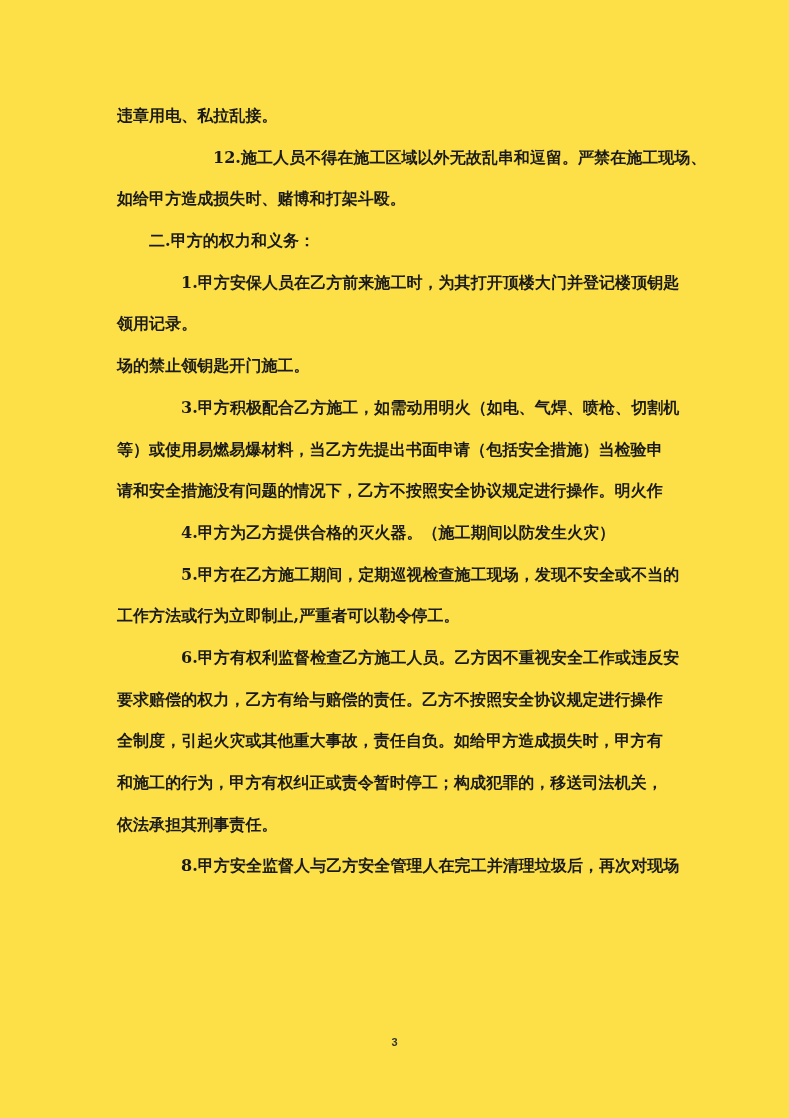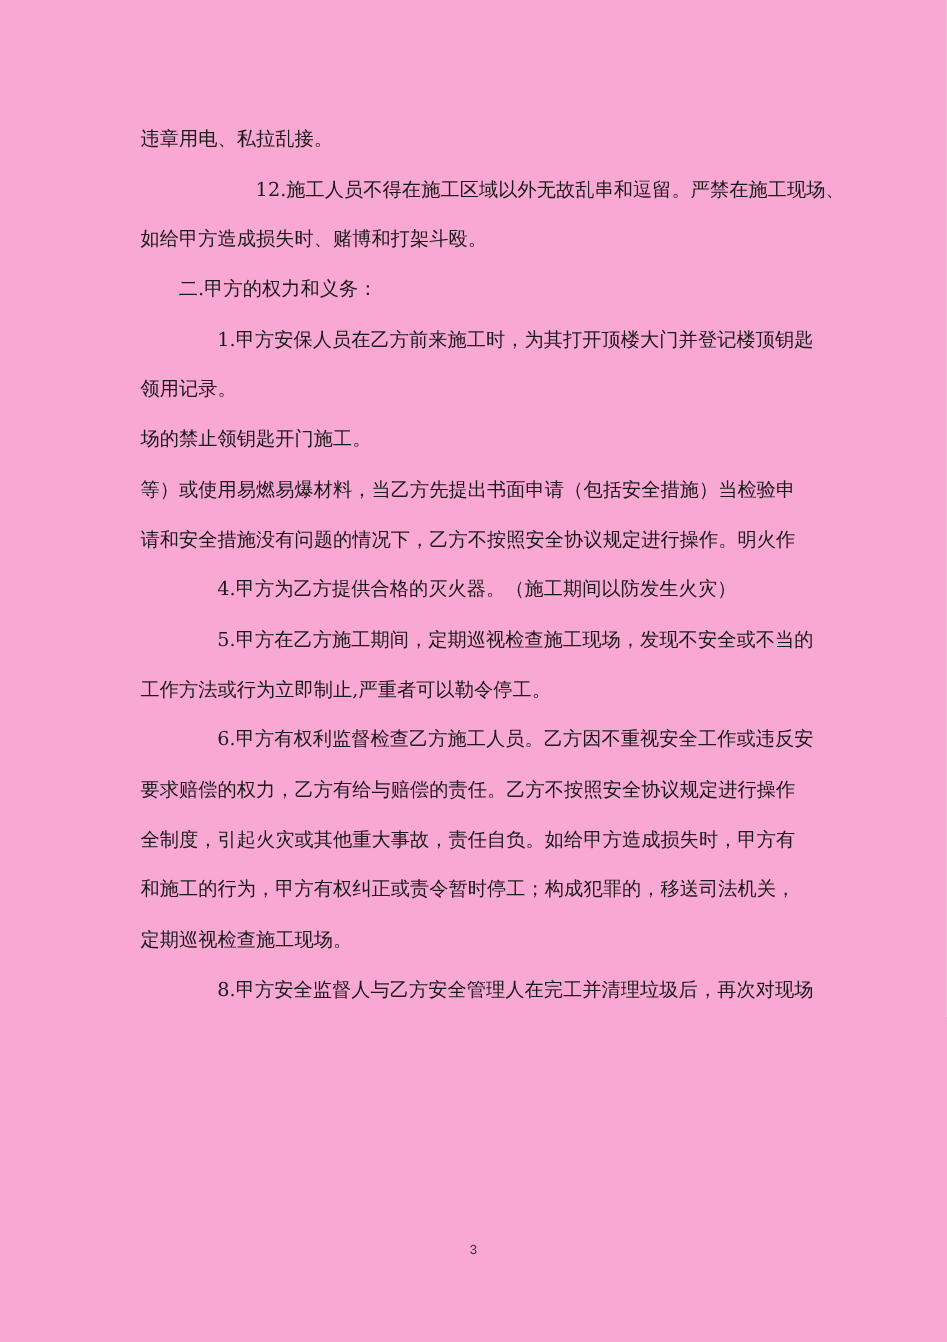--- a/index.html
+++ b/index.html
@@ -1,18 +1,18 @@
 <!DOCTYPE html>
 <html><head>
   <meta charset="utf-8">
   <style>
     html, body { margin: 0; padding: 0; background: #ffffff; }
     body { width: 789px; height: 1118px; position: relative; overflow: hidden;
            font-family: "DejaVu Serif", "Liberation Serif", serif; color: #1a1a1a; }
-    .page { position: absolute; left: 0; top: 0; width: 789px; height: 1118px; background: #f9a8d4; }
+    .page { position: absolute; left: 0; top: 0; width: 789px; height: 1118px; background: #fde047; font-weight: bold; }
     .content { position: absolute; left: 117px; top: 95px; width: 552px; }
     .line { display: block; height: 41.7px; line-height: 41.7px; font-size: 16px;
             white-space: nowrap; letter-spacing: 0.05px; }
     .indent2 { padding-left: 64px; }
     .indent1 { padding-left: 32px; }
     .indent-deep { padding-left: 96px; }
     .page-number { position: absolute; top: 1036px; left: 0; width: 789px; text-align: center;
                    font-family: "Liberation Sans", sans-serif; font-size: 11px; color: #333; }
   </style>
 </head>
@@ -20,26 +20,27 @@
 
 <div class="page">
   <div class="content">
     <span class="line">违章用电、私拉乱接。</span>
     <span class="line indent-deep">12.施工人员不得在施工区域以外无故乱串和逗留。严禁在施工现场、</span>
     <span class="line">如给甲方造成损失时、赌博和打架斗殴。</span>
     <span class="line indent1">二.甲方的权力和义务：</span>
     <span class="line indent2">1.甲方安保人员在乙方前来施工时，为其打开顶楼大门并登记楼顶钥匙</span>
     <span class="line">领用记录。</span>
     <span class="line">场的禁止领钥匙开门施工。</span>
+    <span class="line indent2">3.甲方积极配合乙方施工，如需动用明火（如电、气焊、喷枪、切割机</span>
     <span class="line">等）或使用易燃易爆材料，当乙方先提出书面申请（包括安全措施）当检验申</span>
     <span class="line">请和安全措施没有问题的情况下，乙方不按照安全协议规定进行操作。明火作</span>
     <span class="line indent2">4.甲方为乙方提供合格的灭火器。（施工期间以防发生火灾）</span>
     <span class="line indent2">5.甲方在乙方施工期间，定期巡视检查施工现场，发现不安全或不当的</span>
     <span class="line">工作方法或行为立即制止,严重者可以勒令停工。</span>
     <span class="line indent2">6.甲方有权利监督检查乙方施工人员。乙方因不重视安全工作或违反安</span>
     <span class="line">要求赔偿的权力，乙方有给与赔偿的责任。乙方不按照安全协议规定进行操作</span>
     <span class="line">全制度，引起火灾或其他重大事故，责任自负。如给甲方造成损失时，甲方有</span>
     <span class="line">和施工的行为，甲方有权纠正或责令暂时停工；构成犯罪的，移送司法机关，</span>
-    <span class="line">定期巡视检查施工现场。</span>
+    <span class="line">依法承担其刑事责任。</span>
     <span class="line indent2">8.甲方安全监督人与乙方安全管理人在完工并清理垃圾后，再次对现场</span>
   </div>
   <div class="page-number">3</div>
 </div>
 
 </body></html>

